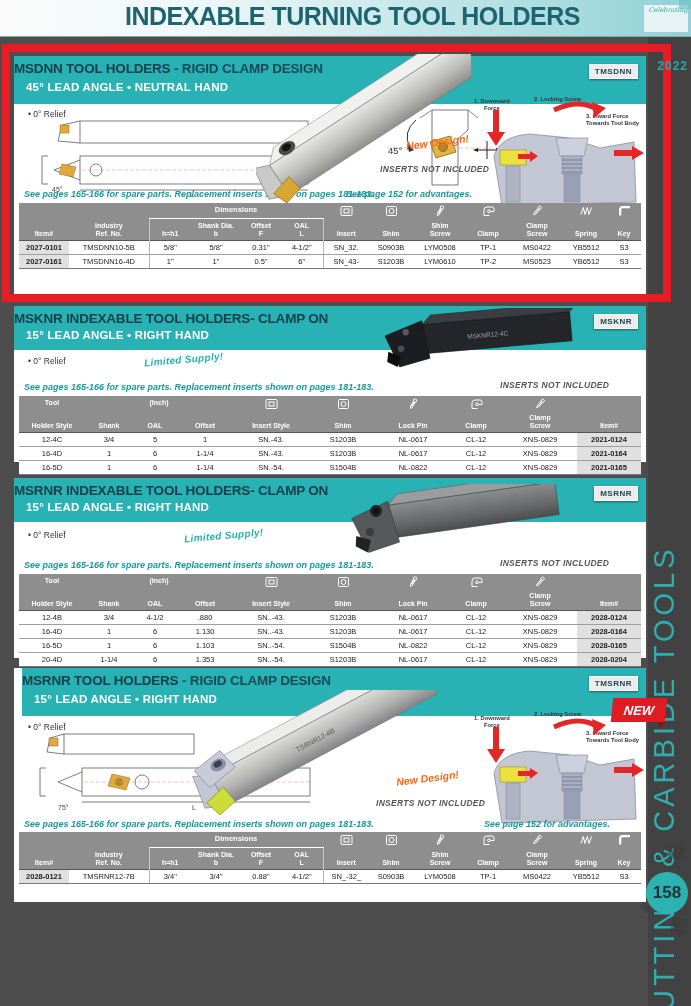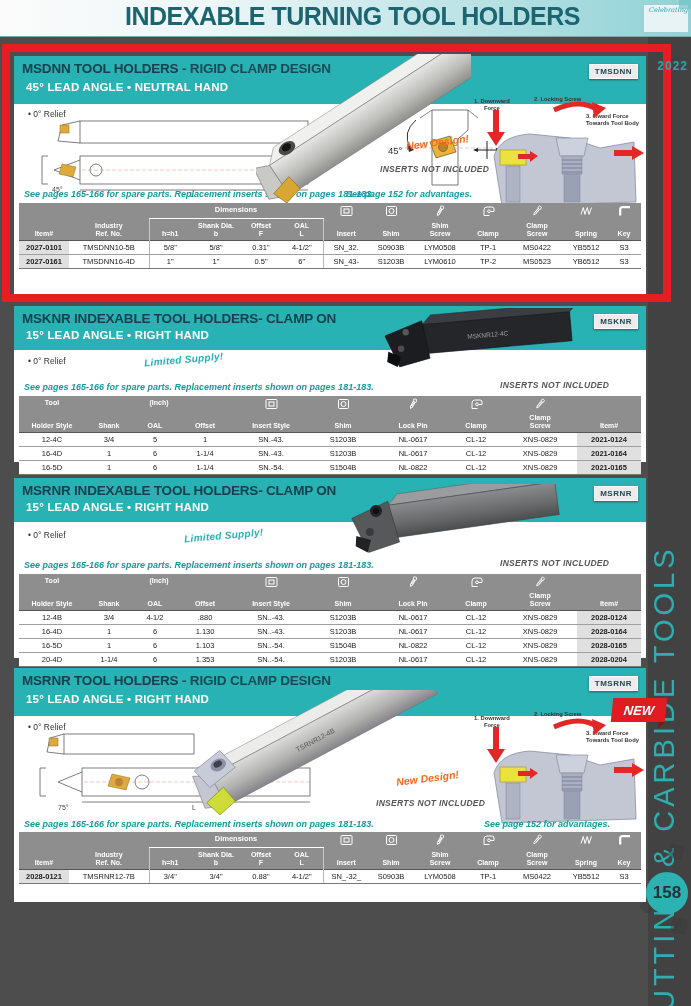--- a/index.html
+++ b/index.html
@@ -24,21 +24,21 @@
   .page-circle{position:absolute;right:3px;top:872px;width:42px;height:42px;border-radius:50%;
                background:#2cb2b0;color:#233338;font-weight:bold;font-size:17px;
                display:flex;align-items:center;justify-content:center;z-index:6;}
   .gear{position:absolute;background:#3a3939;opacity:.45;border-radius:4px;z-index:1;}
   
   .red-frame{position:absolute;left:2px;top:44px;width:653px;height:242px;
              border:8px solid #e81c24;z-index:4;pointer-events:none;}
   
   .card{position:absolute;left:14px;width:632px;background:#fff;z-index:2;}
   .banner{position:absolute;left:0;top:0;right:0;background:#29b2b4;}
-  .bt1{position:absolute;left:8px;top:5px;font-size:13.5px;font-weight:bold;color:#16404e;
+  .bt1{position:absolute;left:0;top:5px;font-size:13.5px;font-weight:bold;color:#16404e;
        letter-spacing:-0.2px;white-space:nowrap;}
   .bt1 .sub{color:#174a56;}
   .bt2{position:absolute;left:12px;top:25px;font-size:11.5px;font-weight:bold;color:#ffffff;
        letter-spacing:0.2px;white-space:nowrap;}
   .badge{position:absolute;right:8px;top:8px;background:#ececec;border:1px solid #ffffff;
          box-shadow:0 1px 2px rgba(0,0,0,.45);color:#24454f;font-size:8px;font-weight:bold;
          padding:2px 5px;letter-spacing:0.5px;}
   .relief{position:absolute;font-size:8.5px;color:#333;}
   .note-teal{position:absolute;font-size:9px;font-weight:bold;font-style:italic;color:#17999c;white-space:nowrap;}
   .note-inserts{position:absolute;font-size:8.5px;font-weight:bold;font-style:italic;color:#555;letter-spacing:0.3px;white-space:nowrap;}
@@ -571,21 +571,21 @@
             <td>NL-0617</td>
             <td>CL-12</td>
             <td>XNS-0829</td>
             <td class="em">2028-0204</td>
           </tr>
         </tbody>
     </table>
   </section>
 
   <section class="card" style="top:668px;height:234px;">
-    <div class="banner" style="height:48px;">
+    <div class="banner" style="height:48px;margin-left:8px;">
       <div class="bt1">
         <span>MSRNR TOOL HOLDERS</span> <span class="sub">- RIGID CLAMP DESIGN</span>
       </div>
       <div class="bt2">15° LEAD ANGLE   •   RIGHT HAND</div>
       <div class="badge">TMSRNR</div>
     </div>
     <div class="relief" style="left:14px;top:54px;">•  0° Relief</div>
 
     <svg class="art" style="left:10px;top:62px;" width="330" height="86" viewBox="0 0 330 86">
       <g stroke="#5c5c5c" stroke-width="0.8" fill="none">

